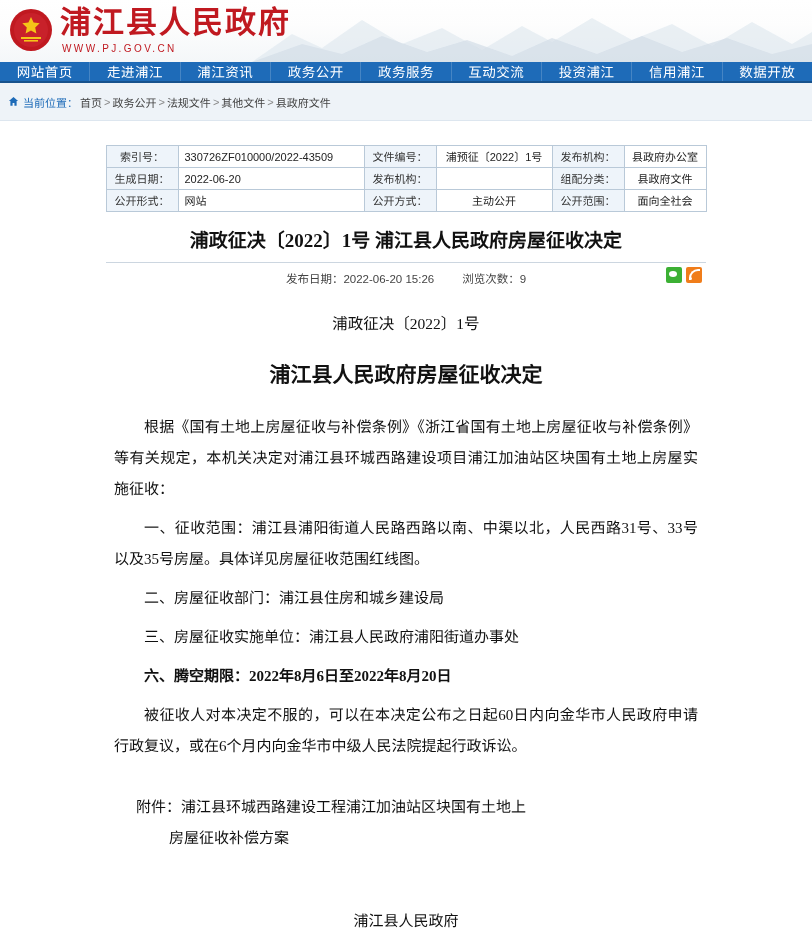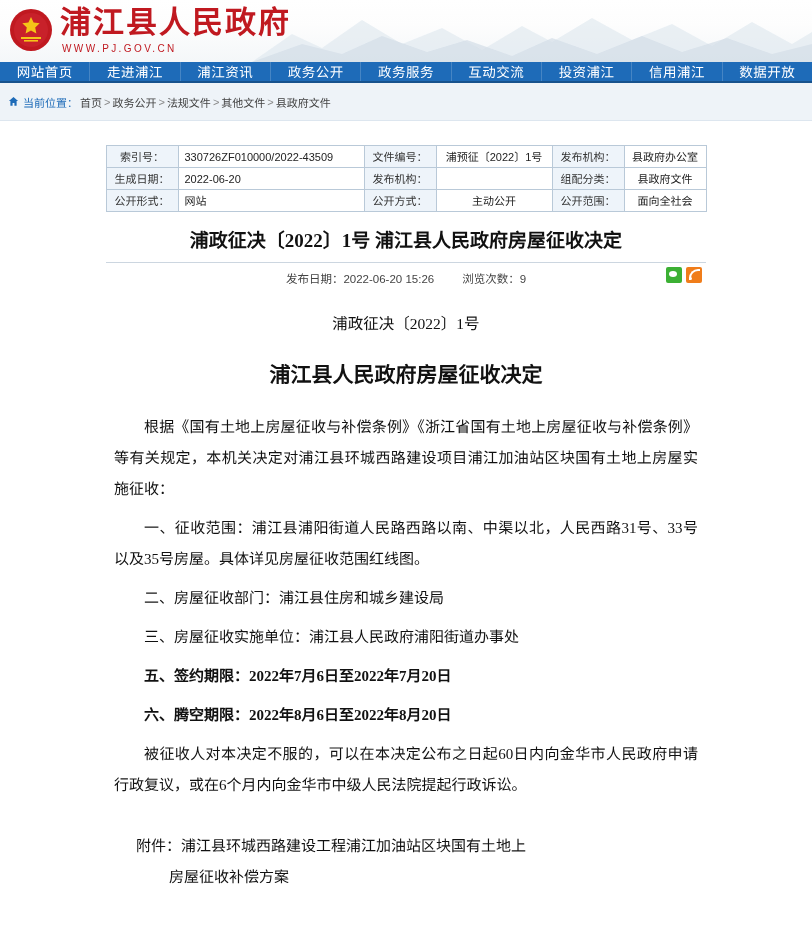--- a/index.html
+++ b/index.html
@@ -361,21 +361,20 @@
   </div>
 
   <div class="doc-body">
     <div class="doc-number">浦政征决〔2022〕1号</div>
     <div class="doc-heading">浦江县人民政府房屋征收决定</div>
 
     <p class="p">根据《国有土地上房屋征收与补偿条例》《浙江省国有土地上房屋征收与补偿条例》等有关规定，本机关决定对浦江县环城西路建设项目浦江加油站区块国有土地上房屋实施征收：</p>
     <p class="p">一、征收范围：浦江县浦阳街道人民路西路以南、中渠以北，人民西路31号、33号以及35号房屋。具体详见房屋征收范围红线图。</p>
     <p class="p">二、房屋征收部门：浦江县住房和城乡建设局</p>
     <p class="p">三、房屋征收实施单位：浦江县人民政府浦阳街道办事处</p>
-    <p class="p bold">五、签约期限：2022年7月6日至2022年7月20日</p>
     <p class="p bold">六、腾空期限：2022年8月6日至2022年8月20日</p>
     <p class="p">被征收人对本决定不服的，可以在本决定公布之日起60日内向金华市人民政府申请行政复议，或在6个月内向金华市中级人民法院提起行政诉讼。</p>
 
     <div class="gap"></div>
 
     <div class="attach">
       <div class="line1">附件：浦江县环城西路建设工程浦江加油站区块国有土地上</div>
       <div class="line2">房屋征收补偿方案</div>
     </div>
 

